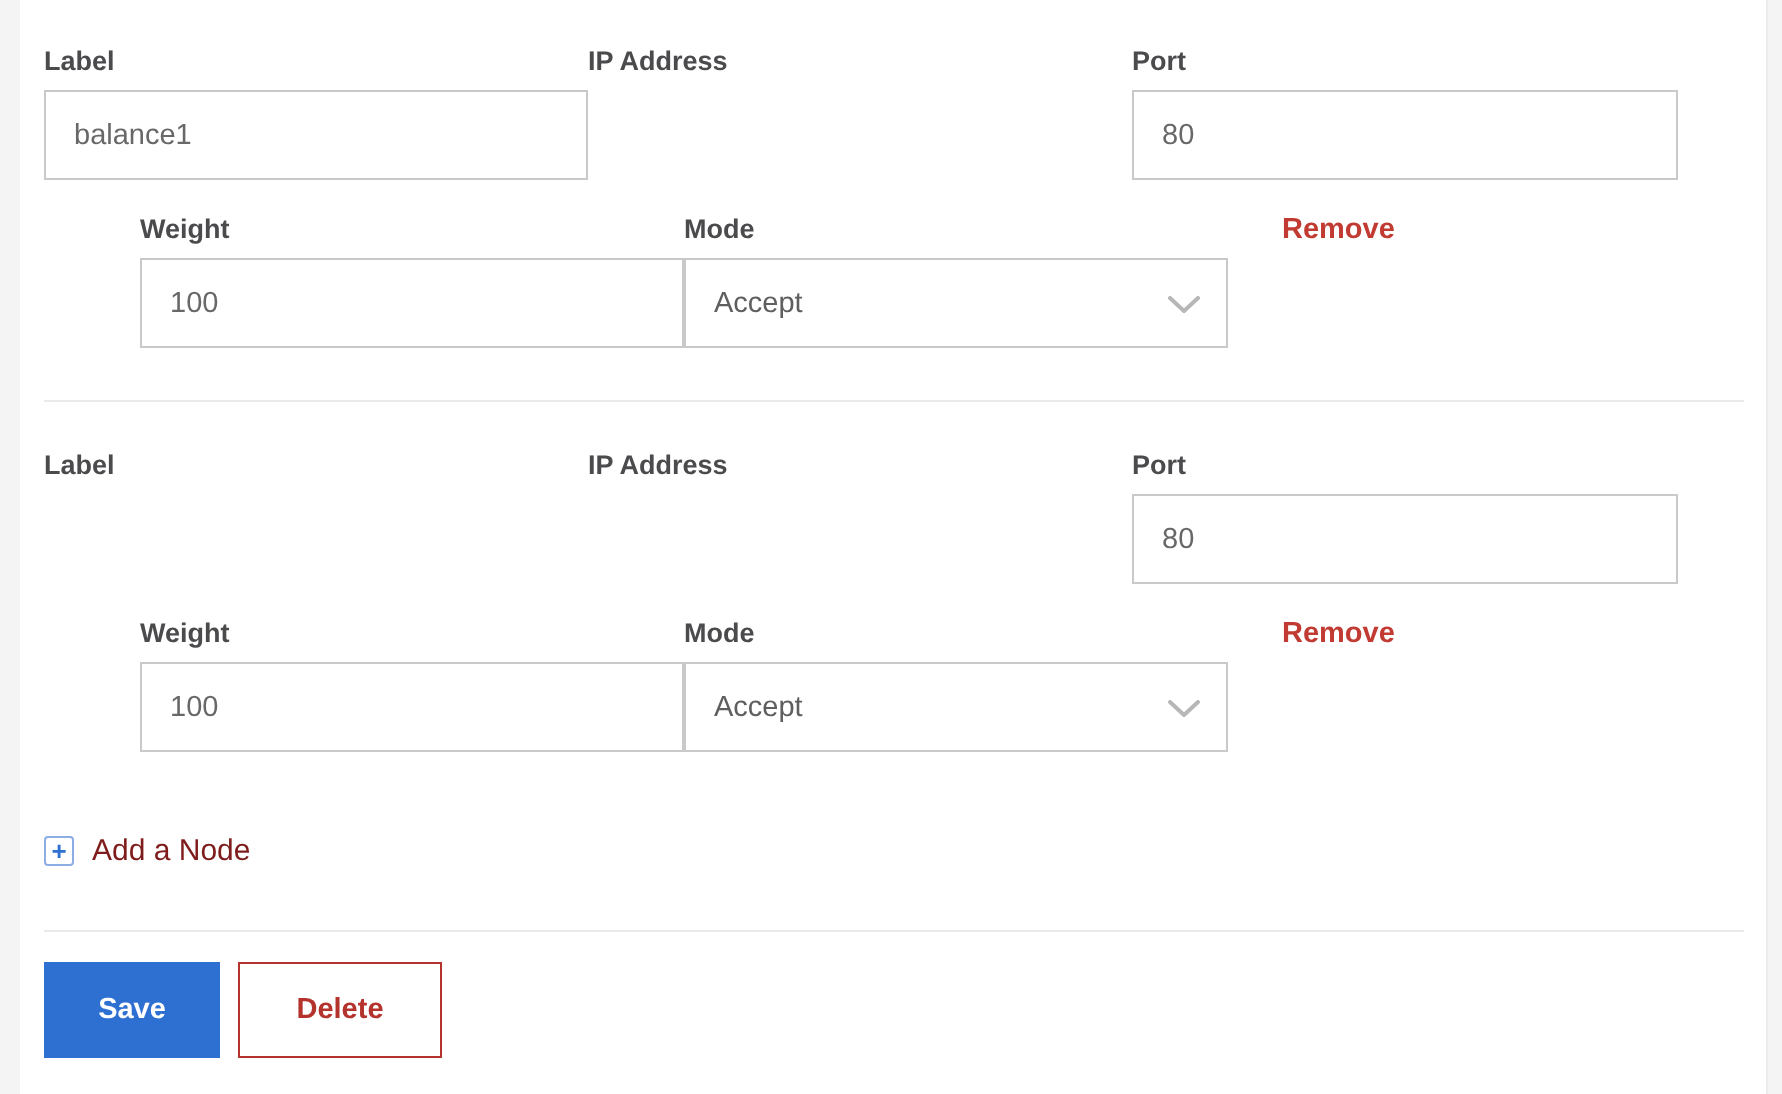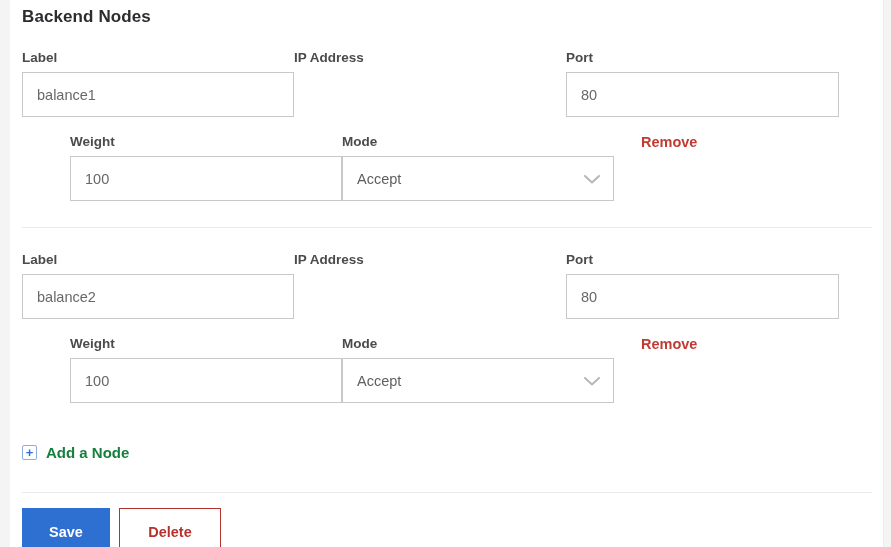--- a/index.html
+++ b/index.html
@@ -80,21 +80,21 @@
     width: 15px; height: 15px;
     border: 1px solid #8cadе3;
     border: 1px solid #8cade3;
     border-radius: 2px;
     color: #2e70d2;
     display: flex; align-items: center; justify-content: center;
     font-size: 13px; font-weight: 700; line-height: 1;
     padding-bottom: 1px;
   }
   .add-node-label {
-    font-size: 15px; font-weight: 700; color: #15803d;
+    font-size: 15px; font-weight: 400; color: #7f1d1d;
   }
   .divider-2 { margin-top: 31px; }
   .button-row {
     margin-top: 15px;
     display: flex; gap: 9px;
   }
   .btn {
     height: 48px;
     font-family: "Liberation Sans", sans-serif;
     font-size: 14.5px; font-weight: 700;
@@ -111,21 +111,20 @@
     background: #ffffff; color: #b5332d;
     border: 1px solid #b5332d;
   }
 </style>
 </head>
 <body>
 
 <div class="page">
   <div class="card">
 
-    <h1 class="page-title">Backend Nodes</h1>
 
     <section>
       <div class="field-row row-a">
         <div class="field">
           <span class="field-label">Label</span>
           <input class="text-input" type="text" value="balance1" style="">
         </div>
         <div class="field">
           <span class="field-label">IP Address</span>
         </div>
@@ -155,21 +154,20 @@
         </div>
       </div>
     </section>
 
     <div class="divider divider-1"></div>
 
     <section class="node-2">
       <div class="field-row row-a">
         <div class="field">
           <span class="field-label">Label</span>
-          <input class="text-input" type="text" value="balance2" style="">
         </div>
         <div class="field">
           <span class="field-label">IP Address</span>
         </div>
         <div class="field">
           <span class="field-label">Port</span>
           <input class="text-input" type="text" value="80" style="">
         </div>
       </div>
       <div class="field-row row-b">

